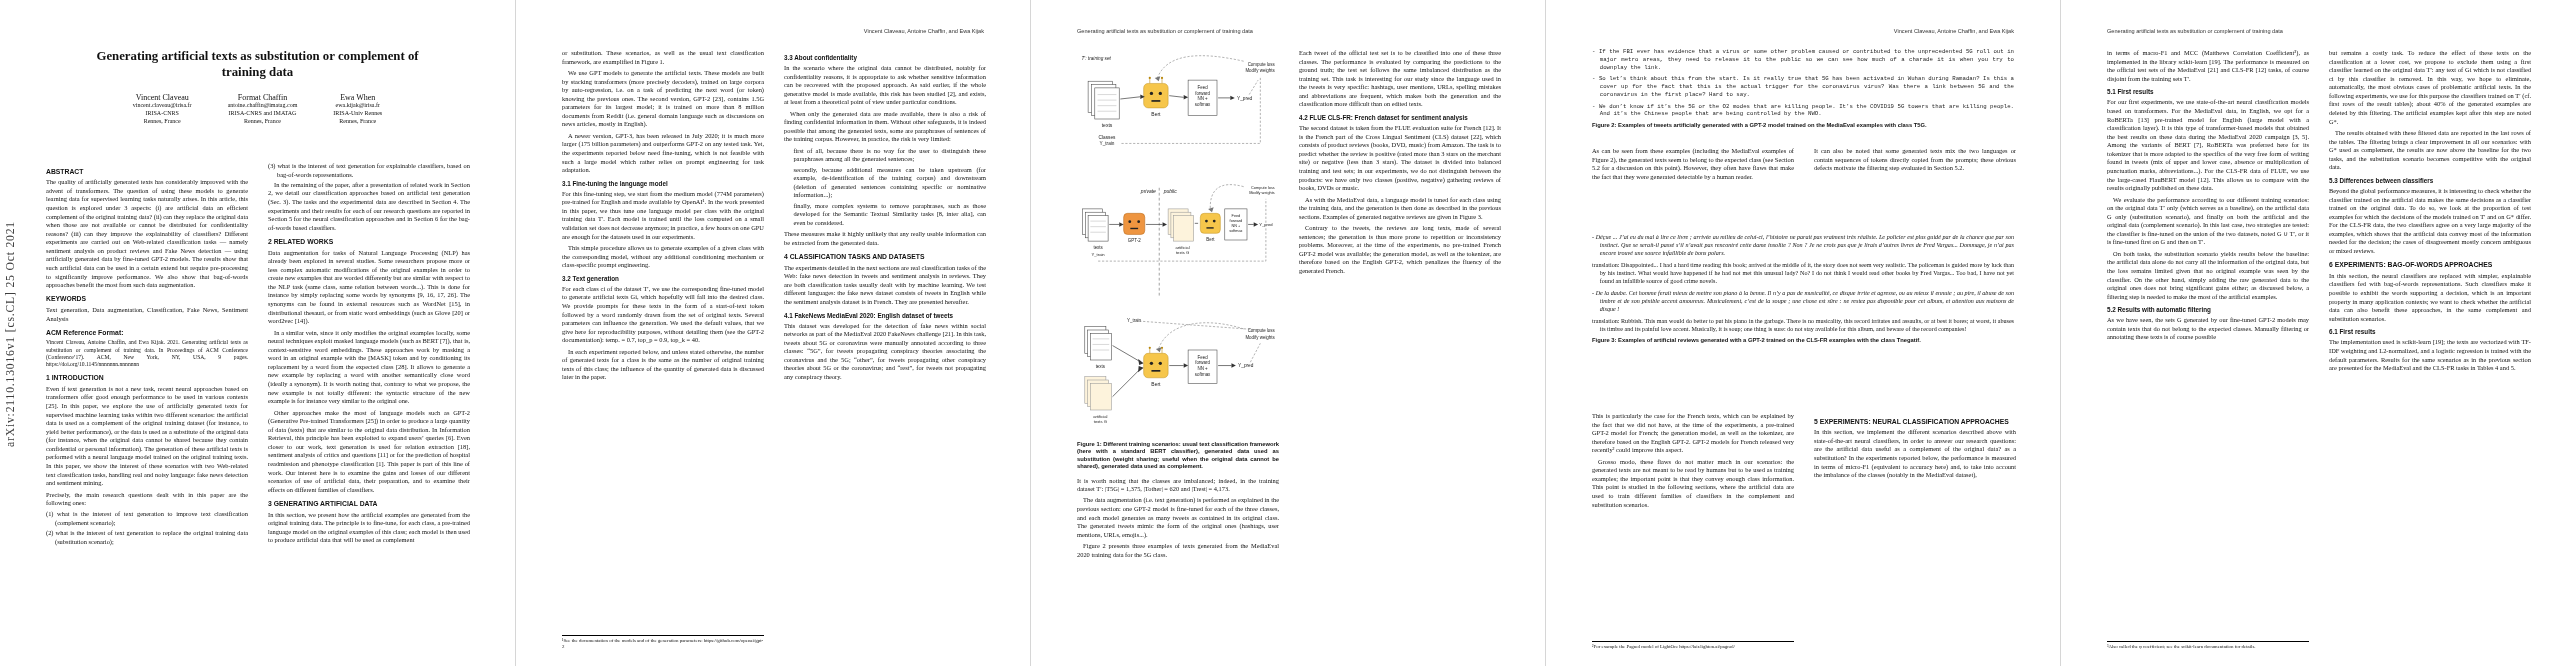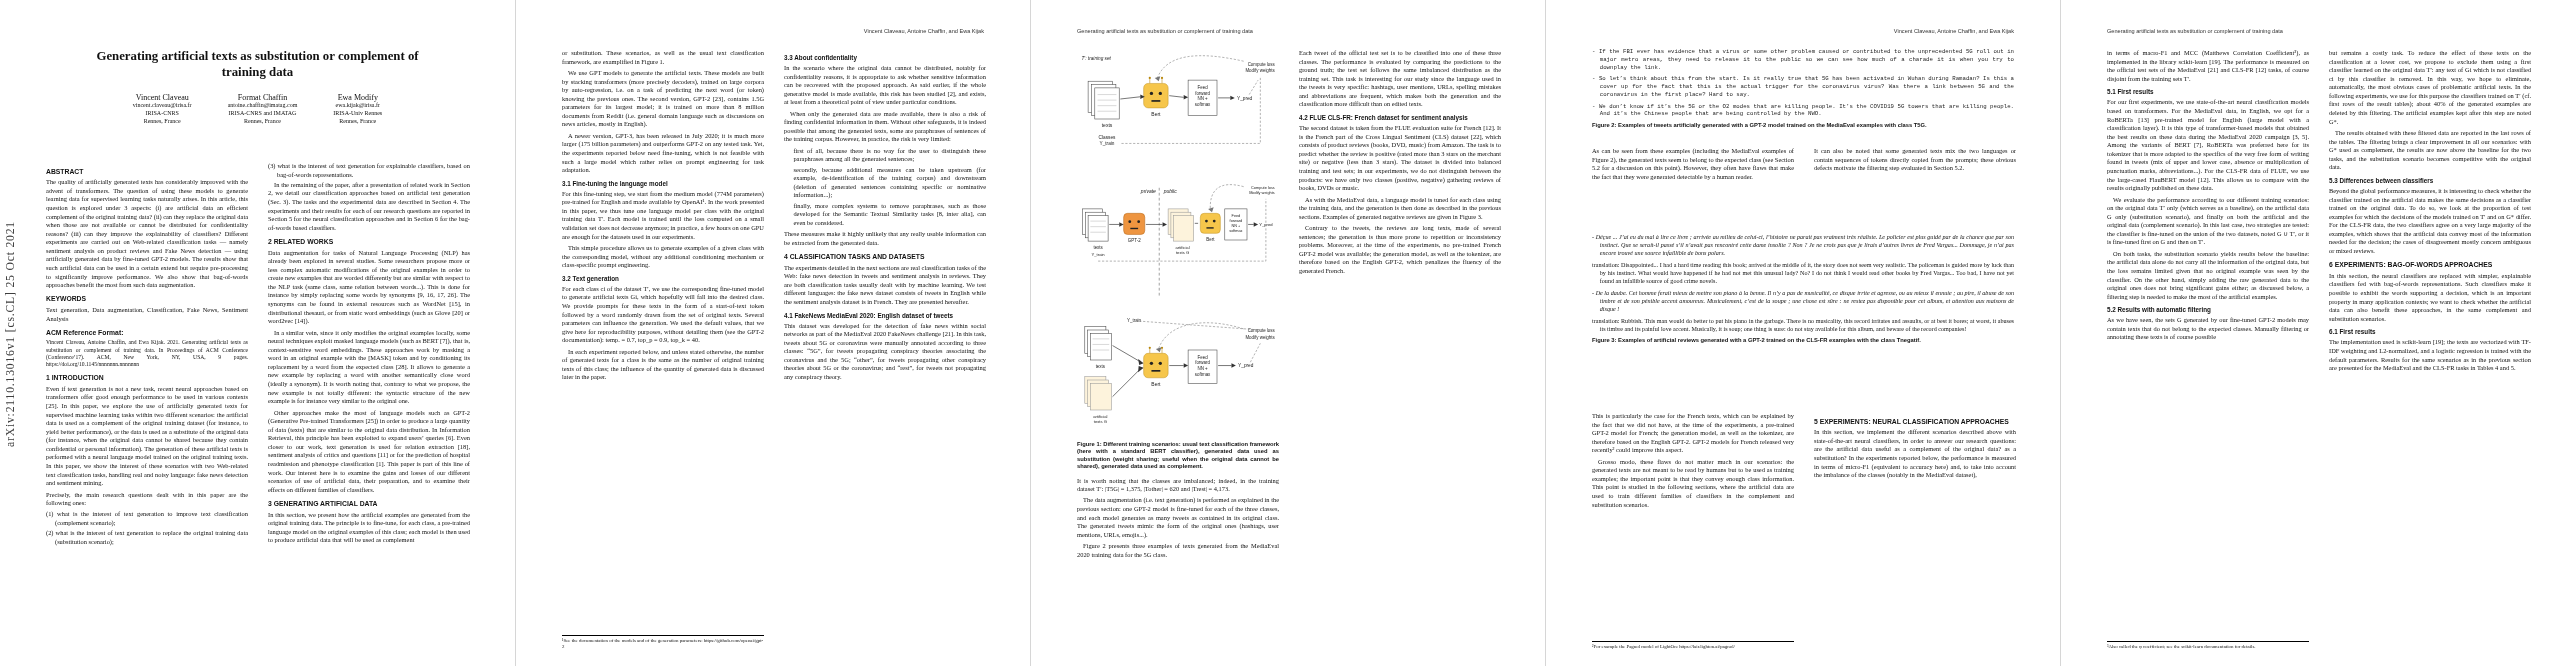--- a/index.html
+++ b/index.html
@@ -89,21 +89,21 @@
         <div class="a-line">IRISA-CNRS</div>
         <div class="a-line">Rennes, France</div>
       </div>
       <div class="author">
         <div class="a-name">Format Chaffin</div>
         <div class="a-line">antoine.chaffin@imatag.com</div>
         <div class="a-line">IRISA-CNRS and IMATAG</div>
         <div class="a-line">Rennes, France</div>
       </div>
       <div class="author">
-        <div class="a-name">Ewa Modify</div>
+        <div class="a-name">Ewa When</div>
         <div class="a-line">ewa.kijak@irisa.fr</div>
         <div class="a-line">IRISA-Univ Rennes</div>
         <div class="a-line">Rennes, France</div>
       </div>
     </div>
 
     <div class="cols p1">
       <div class="col">
         <div class="h1">ABSTRACT</div>
         <div class="p">The quality of artificially generated texts has considerably improved with the advent of transformers. The question of using these models to generate learning data for supervised learning tasks naturally arises. In this article, this question is explored under 3 aspects: (i) are artificial data an efficient complement of the original training data? (ii) can they replace the original data when those are not available or cannot be distributed for confidentiality reasons? (iii) can they improve the explainability of classifiers? Different experiments are carried out on Web-related classification tasks — namely sentiment analysis on product reviews and Fake News detection — using artificially generated data by fine-tuned GPT-2 models. The results show that such artificial data can be used in a certain extend but require pre-processing to significantly improve performance. We also show that bag-of-words approaches benefit the most from such data augmentation.</div>

